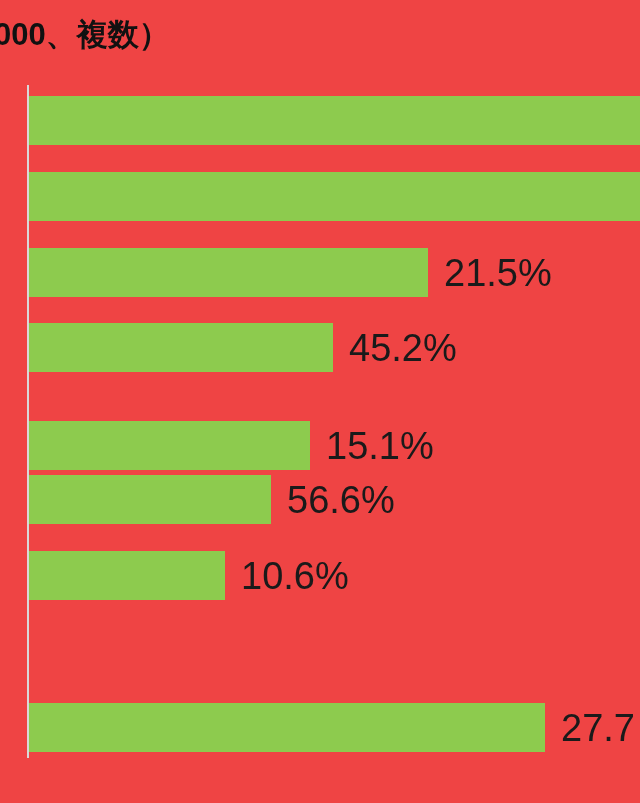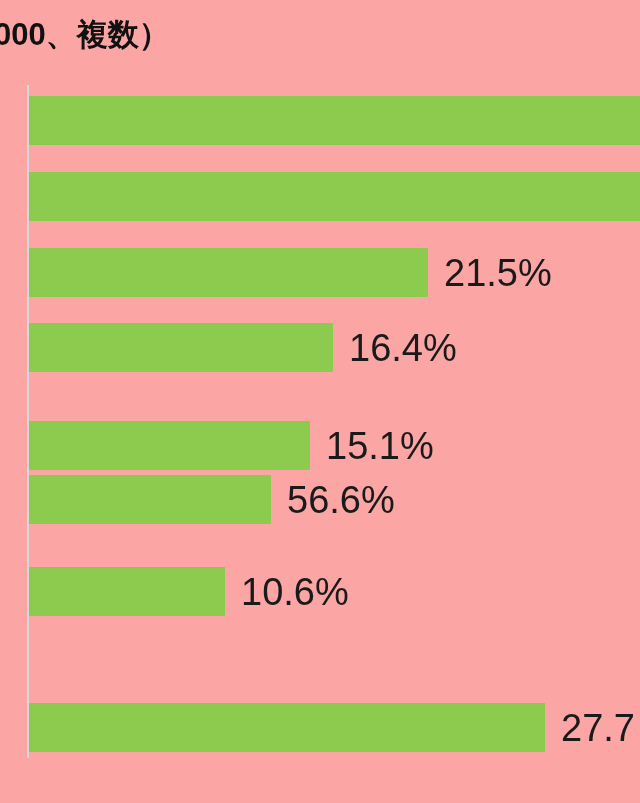--- a/index.html
+++ b/index.html
@@ -7,21 +7,21 @@
     padding: 0;
     background: #ffffff;
   }
   body {
     font-family: "Liberation Sans", sans-serif;
   }
   #page {
     position: relative;
     width: 640px;
     height: 803px;
-    background: #fca5a5;
+    background: #ef4444;
     overflow: hidden;
   }
 
   
   #chart-title {
     position: absolute;
     left: -6px;
     top: 18px;
     font-family: "Liberation Sans", sans-serif;
     font-weight: bold;
@@ -97,34 +97,34 @@
       <div class="bar-label" style="left:661px;"></div>
     </div>
 
     <div class="bar-row" style="top:248px;height:49px;">
       <div class="bar" style="width:399px;"></div>
       <div class="bar-label" style="left:444px;">21.5%</div>
     </div>
 
     <div class="bar-row" style="top:323px;height:49px;">
       <div class="bar" style="width:304px;"></div>
-      <div class="bar-label" style="left:349px;">16.4%</div>
+      <div class="bar-label" style="left:349px;">45.2%</div>
     </div>
 
     <div class="bar-row" style="top:399px;height:49px;margin-top:22px;">
       <div class="bar" style="width:281px;"></div>
       <div class="bar-label" style="left:326px;">15.1%</div>
     </div>
 
     <div class="bar-row" style="top:475px;height:49px;">
       <div class="bar" style="width:242px;"></div>
       <div class="bar-label" style="left:287px;">56.6%</div>
     </div>
 
-    <div class="bar-row" style="top:567px;height:49px;">
+    <div class="bar-row" style="top:551px;height:49px;">
       <div class="bar" style="width:196px;"></div>
       <div class="bar-label" style="left:241px;">10.6%</div>
     </div>
 
 
     <div class="bar-row" style="top:703px;height:49px;padding-left:22px;">
       <div class="bar" style="width:516px;"></div>
       <div class="bar-label" style="left:561px;">27.7</div>
     </div>
 

